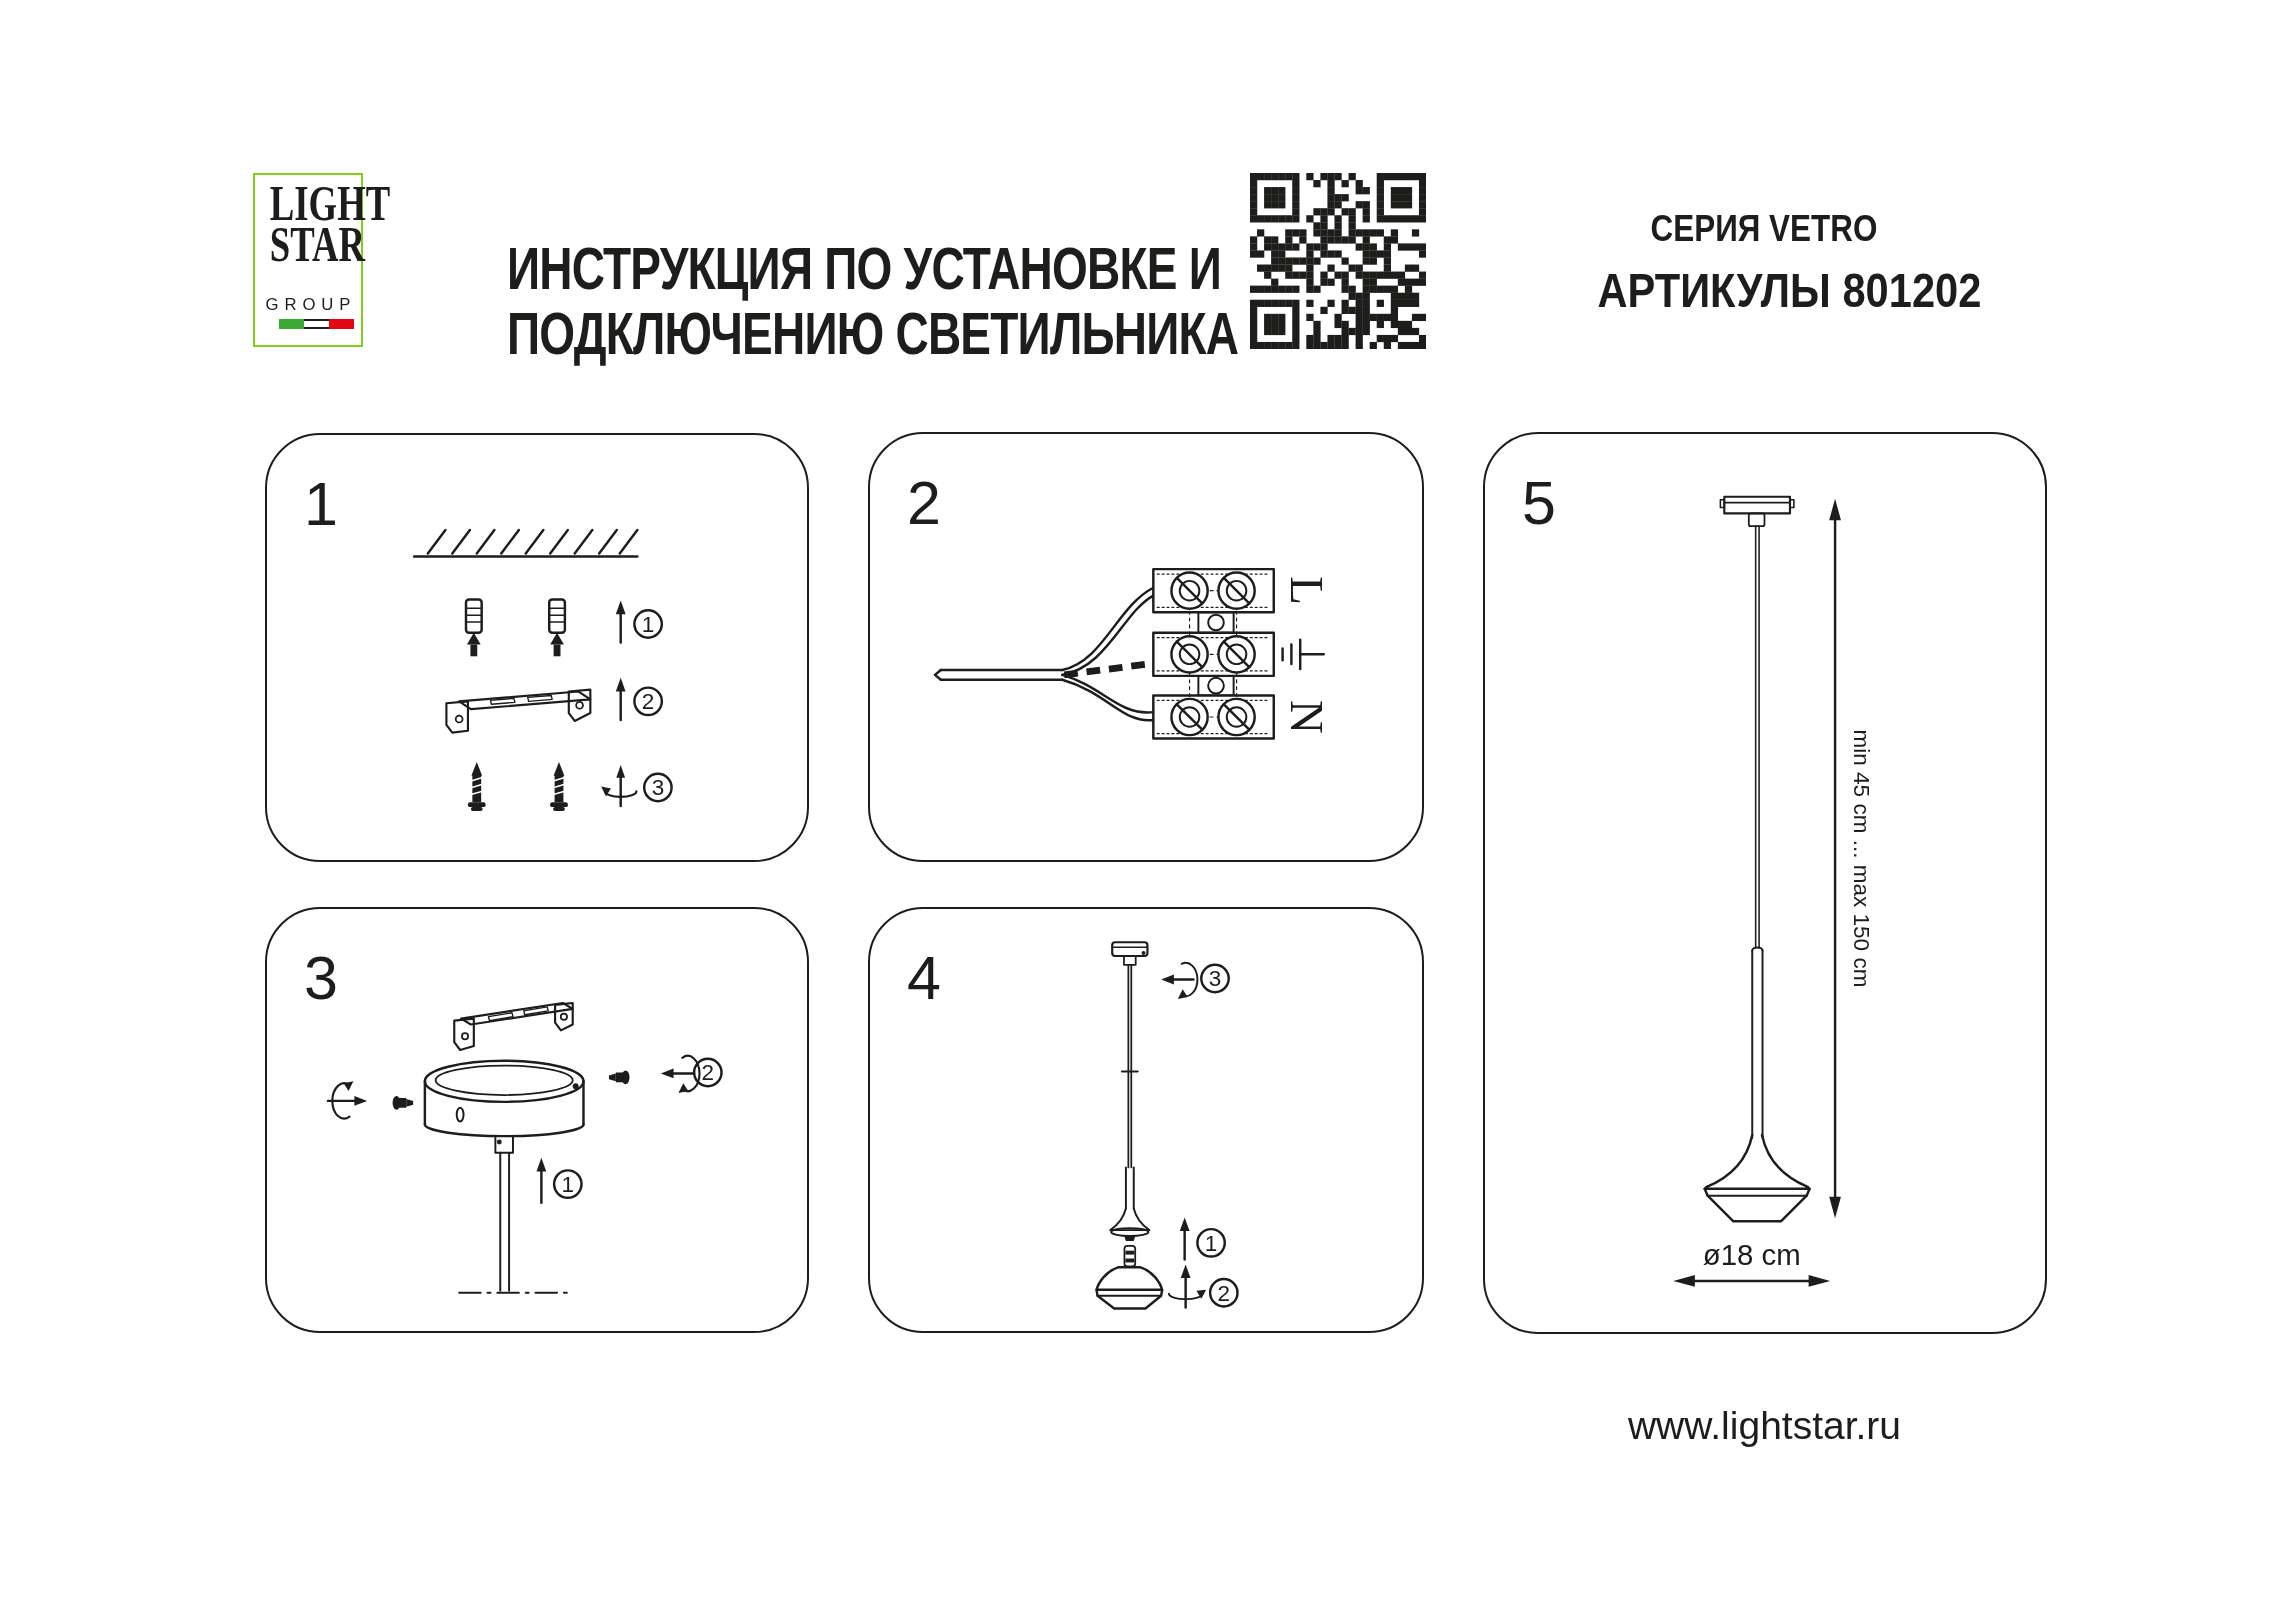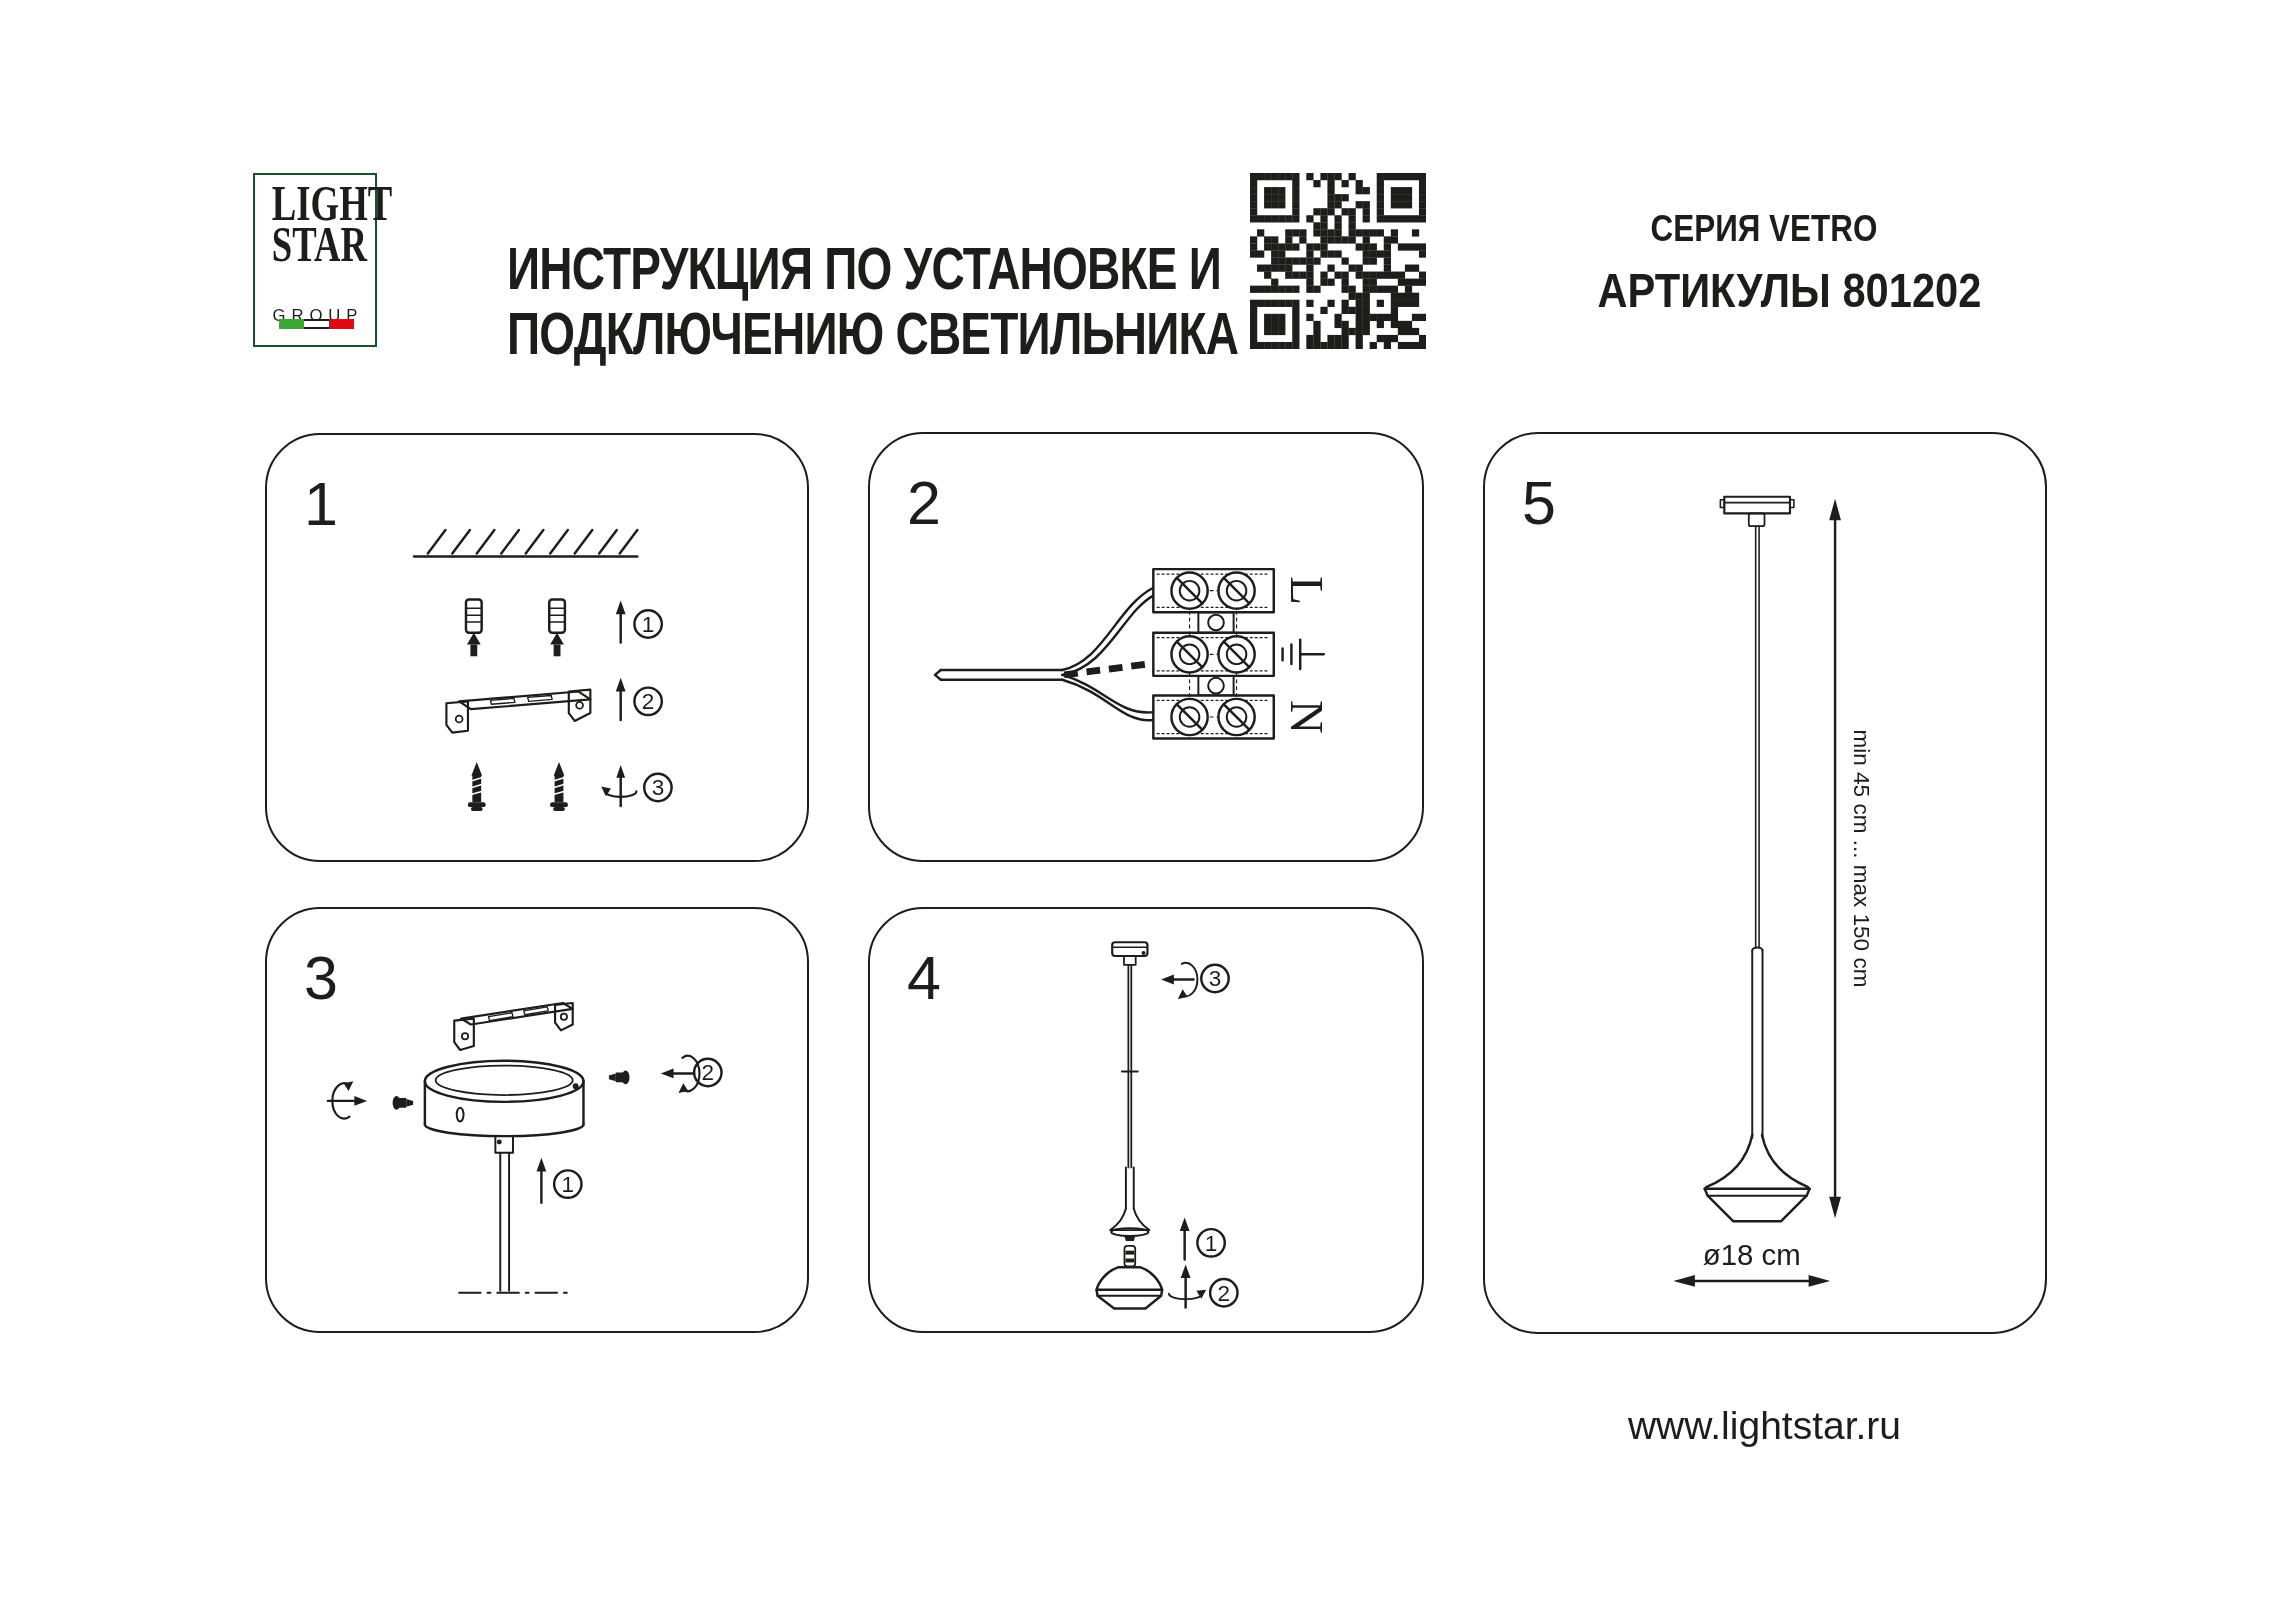--- a/index.html
+++ b/index.html
@@ -1,26 +1,26 @@
 <!DOCTYPE html>
 <html><head>
 <meta charset="utf-8">
 <style>
   html,body{margin:0;padding:0;background:#888;}
   .page{position:relative;width:2293px;height:1621px;background:#ffffff;overflow:hidden;
         font-family:"Liberation Sans",sans-serif;color:#1d1d1b;}
   
-  .logo{position:absolute;left:253px;top:173px;width:124px;height:174px;
-        border:2px solid #14532d;box-sizing:border-box;background:#fff;}
+  .logo{position:absolute;left:253px;top:173px;width:110px;height:174px;
+        border:2px solid #84cc16;box-sizing:border-box;background:#fff;}
   .logo-w1,.logo-w2{position:absolute;left:0;right:0;text-align:center;
         font-family:"Liberation Serif",serif;font-weight:bold;font-size:51px;line-height:41px;
         transform:scaleX(.72);white-space:nowrap;}
   .logo-w1{top:7.8px;} .logo-w2{top:49px;}
   .logo-w3{position:absolute;top:120px;left:0;right:0;text-align:center;
-        font-size:16.7px;letter-spacing:5.9px;text-indent:5.9px;white-space:nowrap;margin-top:11px;}
+        font-size:16.7px;letter-spacing:5.9px;text-indent:5.9px;white-space:nowrap;}
   .logo-flag{position:absolute;left:23.5px;top:144px;width:76px;height:9.8px;display:flex;}
   .logo-flag span{flex:1;box-sizing:border-box;}
   .flag-white{border-top:2px solid #1d1d1b;border-bottom:2px solid #1d1d1b;}
   .title{position:absolute;left:412px;top:192px;width:863px;text-align:center;
         font-weight:bold;font-size:59px;line-height:65px;margin-top:45px;}
   .title div{transform:scaleX(.78);transform-origin:50% 50%;white-space:nowrap;letter-spacing:-1px;}
   .qr{position:absolute;left:1250px;top:173px;width:176px;height:176px;}
   .series{position:absolute;left:1568px;top:208px;width:392px;text-align:center;}
   .series-name{font-size:37px;font-weight:bold;transform:scaleX(.85);white-space:nowrap;}
   .series-art{font-size:49px;font-weight:bold;transform:scaleX(.85);margin-top:11.8px;white-space:nowrap;}

